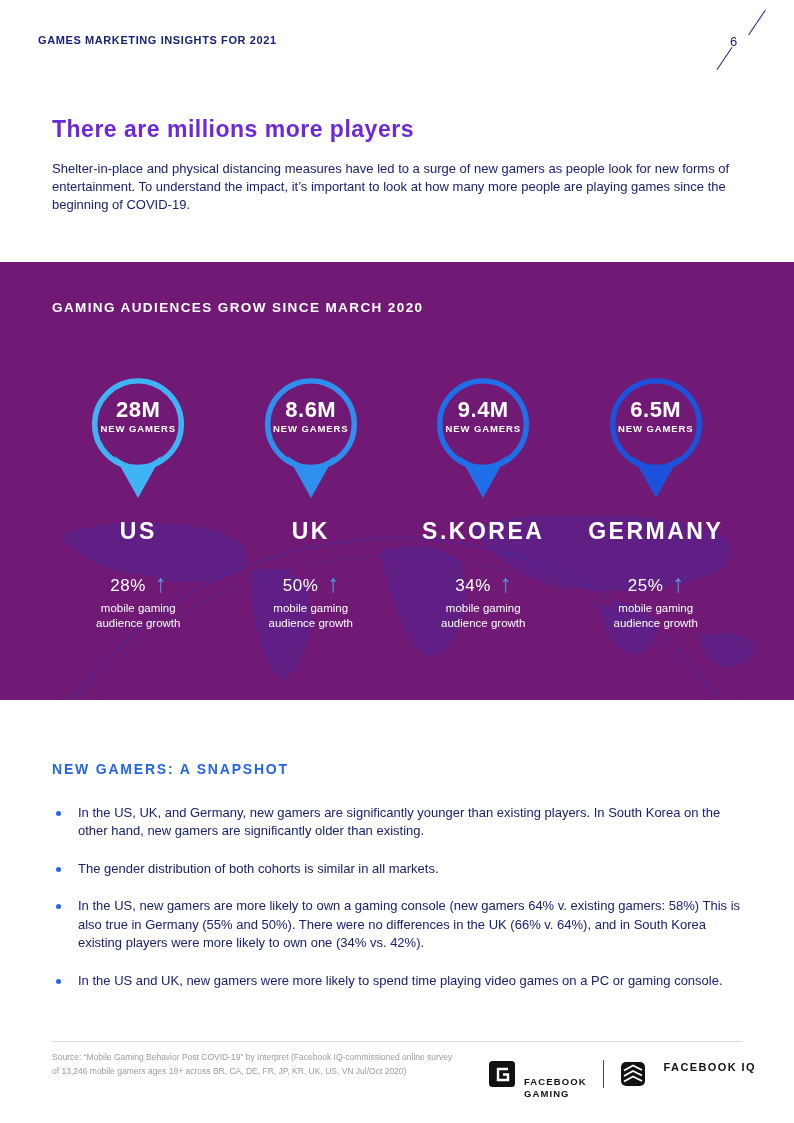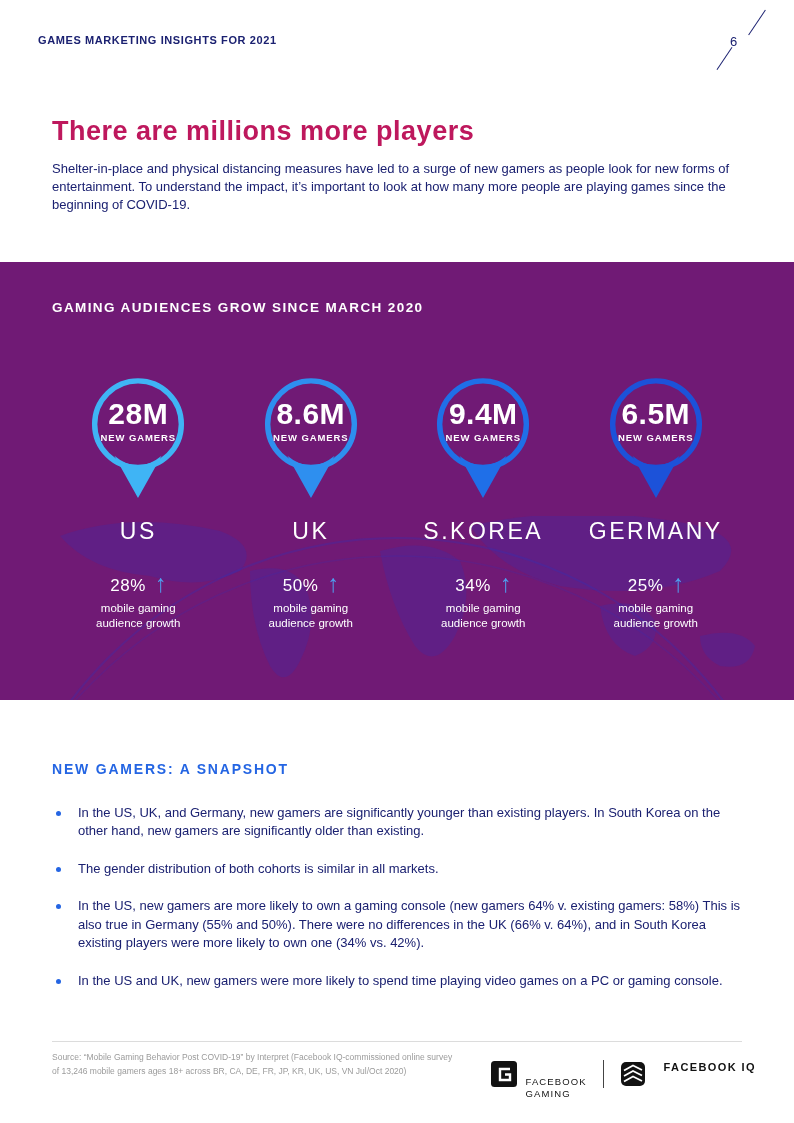--- a/index.html
+++ b/index.html
@@ -16,21 +16,21 @@
     font-size:11px; font-weight:700; letter-spacing:0.6px; color:#1b2171;
   }
   .corner-slash { position:absolute; height:0; border-top:1.3px solid #1b2171; transform:rotate(-56deg); }
   .slash-top { left:742px; top:22px; width:30px; }
   .slash-bottom { left:711px; top:58px; width:27px; }
   .page-number { position:absolute; left:730px; top:34px; font-size:13px; color:#1b2171; }
 
   
   .intro-title {
     position:absolute; left:52px; top:116px;
-    font-size:27px; font-weight:700; letter-spacing:0.5px; color:#be185d;
+    font-size:23px; font-weight:700; letter-spacing:0.5px; color:#6d28d9;
   }
   .intro-body {
     position:absolute; left:52px; top:160px; width:694px;
     font-size:13px; line-height:1.4; color:#1b2171;
   }
 
   
   .panel {
     position:absolute; left:0; top:262px; width:794px; height:438px;
     background:#010066; overflow:hidden;
@@ -44,25 +44,25 @@
     position:absolute; left:52px; top:112px; width:690px;
     display:flex;
   }
   .stat-col { flex:1; display:flex; flex-direction:column; align-items:center; text-align:center; }
   .pin { position:relative; width:110px; height:130px; }
   .pin-svg { position:absolute; left:0; top:0; width:110px; height:130px; }
   .pin-text {
     position:absolute; left:0; top:24px; width:110px;
     display:flex; flex-direction:column; align-items:center; color:#fff;
   }
-  .pin-value { font-size:30px; font-weight:700; letter-spacing:0.5px; line-height:1.05; }
+  .pin-value { font-size:22px; font-weight:700; letter-spacing:0.5px; line-height:1.05; }
   .pin-label { font-size:9.5px; font-weight:700; letter-spacing:0.9px; margin-top:2px; }
   .country {
     margin-top:14px; color:#ffffff;
-    font-size:23px; font-weight:400; letter-spacing:2.5px;
+    font-size:23px; font-weight:700; letter-spacing:2.5px;
   }
   .growth { margin-top:27px; display:flex; align-items:flex-start; justify-content:center; color:#ffffff; }
   .growth-pct { font-size:17px; letter-spacing:0.5px; line-height:1; padding-top:5px;text-align:center; }
   .growth-arrow { font-size:23px; line-height:1; margin-left:9px; font-weight:400; transform:scaleY(1.08); }
   .growth-label { margin-top:6px; color:#ffffff; font-size:11.5px; line-height:1.3; }
 
   
   .snapshot-heading {
     position:absolute; left:52px; top:761px;
     font-size:14px; font-weight:700; letter-spacing:1.8px; color:#2465e3;
@@ -79,21 +79,21 @@
   .footer-divider { position:absolute; left:52px; top:1041px; width:690px; height:1px; background:#dcdcdc; }
   .source-text {
     position:absolute; left:52px; top:1051px; width:405px;
     font-size:8.5px; line-height:1.6; color:#9b9b9b;
   }
   .footer-logos {
     position:absolute; right:38px; top:1048px;
     display:flex; align-items:center;
   }
   .fb-gaming { display:flex; align-items:center; }
-  .fb-gaming-text { margin-left:9px; font-size:9.5px; font-weight:400; letter-spacing:1.1px; color:#121212; line-height:1.25;margin-top:28px; }
+  .fb-gaming-text { margin-left:9px; font-size:9.5px; font-weight:700; letter-spacing:1.1px; color:#121212; line-height:1.25;margin-top:28px; }
   .logo-divider { width:1px; height:28px; background:#444; margin:0 16px; }
   .fb-iq { display:flex; align-items:flex-start;gap:8px; }
   .fb-iq-text { margin-left:10px; font-size:11px; font-weight:700; letter-spacing:1.4px; color:#121212; }
 </style>
 </head>
 <body>
 
 <div class="page">
 
   <div class="top-header">GAMES MARKETING INSIGHTS FOR 2021</div>

